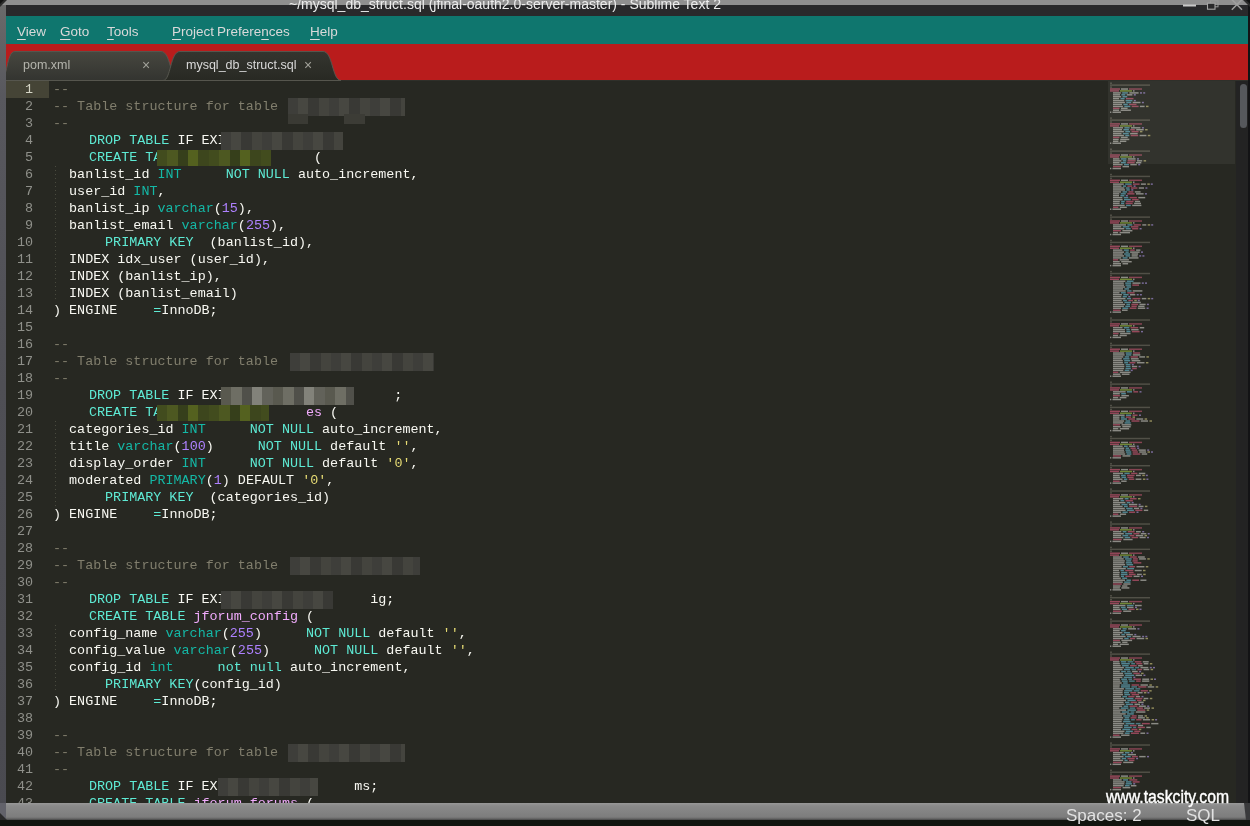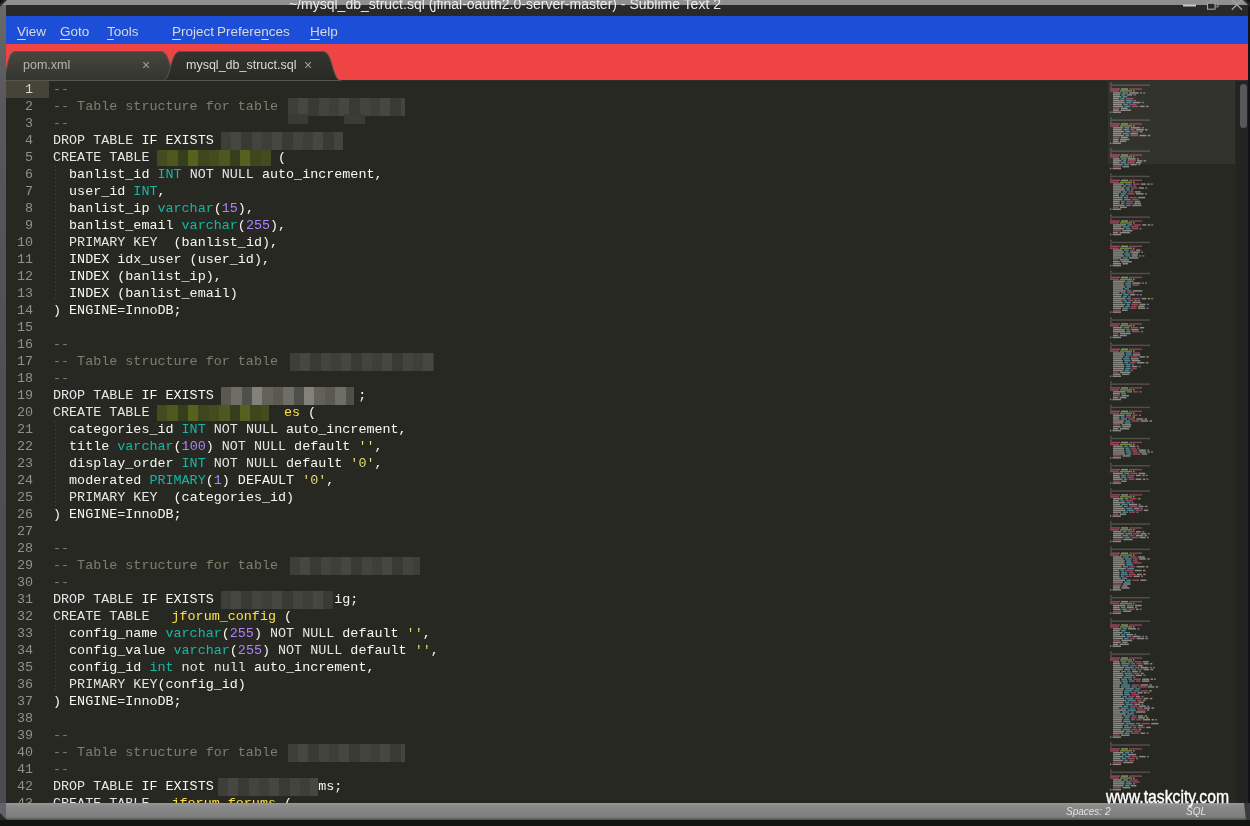--- a/index.html
+++ b/index.html
@@ -3,50 +3,50 @@
 <meta charset="utf-8">
 <style>
   html,body{margin:0;padding:0;}
   body{width:1250px;height:826px;overflow:hidden;position:relative;background:#141414;
        font-family:"Liberation Sans",sans-serif;}
   .abs{position:absolute;}
   
   #topstrip{left:0;top:0;width:1250px;height:5px;background:#8f8f8f;}
   #titlebar{left:6px;top:5px;width:1242px;height:11px;background:#29292b;overflow:hidden;}
   #titletext{left:289px;top:-4px;color:#ececec;font-size:14px;line-height:16px;white-space:pre;z-index:5;}
-  #menubar{left:6px;top:16px;width:1242px;height:28px;background:#1d4ed8;}
+  #menubar{left:6px;top:16px;width:1242px;height:28px;background:#0f766e;}
   .menu{position:absolute;top:8px;color:#d9d9d9;font-size:13.5px;line-height:15px;}
   .menu u{text-decoration-thickness:1px;text-underline-offset:3px;}
   #leftframe{left:0;top:5px;width:6px;height:815px;background:linear-gradient(#6a6a6a 0px,#58585e 90px,#4f4f55 380px,#4a4a50 815px);}
   #rightframe{left:1248px;top:5px;width:2px;height:815px;background:#131315;}
   #bottomframe{left:0;top:820px;width:1250px;height:6px;background:#11150f;}
   
-  #tabbar{left:6px;top:44px;width:1242px;height:37px;background:#ef4444;}
+  #tabbar{left:6px;top:44px;width:1242px;height:37px;background:#b91c1c;}
   
   #editor{left:6px;top:81px;width:1242px;height:739px;background:#272822;overflow:hidden;}
   #gutterhl{left:0px;top:0px;width:43px;height:17px;background:#454436;}
   #lnums{left:0px;top:0px;width:27px;text-align:right;color:#8f908a;
          font-family:"Liberation Mono",monospace;font-size:13.4px;line-height:17px;white-space:pre;}
   #code{left:47px;top:0px;color:#f8f8f2;font-family:"Liberation Mono",monospace;
         font-size:13.4px;line-height:17px;white-space:pre;}
-  #code .k{color:#e5e5e5;} #code .t{color:#14b8a6;} #code .n{color:#ae81ff;}
-  #code .s{color:#e6db74;} #code .c{color:#817e6d;} #code .g{color:#fde047;margin-left:14px;}
+  #code .k{color:#5eead4;margin-left:36px;} #code .t{color:#14b8a6;} #code .n{color:#ae81ff;}
+  #code .s{color:#e6db74;} #code .c{color:#817e6d;} #code .g{color:#f0abfc;}
   .guide{position:absolute;width:1px;background-image:linear-gradient(#4a4b3f 1px,transparent 1px);background-size:1px 4px;}
   .red{position:absolute;height:18px;}
   .redg{background:repeating-linear-gradient(90deg,#3e3e3a 0 10px,#474741 10px 20px,#393935 20px 31px,#44443e 31px 41px);}
   .redl{background:repeating-linear-gradient(90deg,#59594f 0 10px,#6e6e64 10px 21px,#50504a 21px 31px,#82827a 31px 41px,#62625a 41px 52px);}
   .redv{background:repeating-linear-gradient(90deg,#424c1e 0 10px,#4d5821 10px 21px,#363f1b 21px 31px,#54611f 31px 41px,#3d461d 41px 52px);height:16px;}
   #viewport{left:1108px;top:81px;width:127px;height:83px;background:rgba(248,248,242,0.055);}
   
   #sbtrack{left:1236px;top:81px;width:12px;height:739px;background:#232323;}
   #sbthumb{left:1239.5px;top:84px;width:7px;height:44px;background:#56585c;border-radius:3.5px;}
   
   #statusbar{left:0px;top:803px;width:1250px;height:17px;
      background:linear-gradient(#989898 0px,#8a8a8a 3px,#7d7d7d 14px,#606060 16px,#454545 17px);}
-  #statusbar .st{position:absolute;top:3px;color:#e2e2e2;font-size:10px;font-style:italic;}
+  #statusbar .st{position:absolute;top:3px;color:#e2e2e2;font-size:17px;}
   
   #watermark{left:1106px;top:787px;color:#ffffff;font-size:18px;line-height:20px;white-space:nowrap;transform:scaleX(0.875);transform-origin:left;-webkit-text-stroke:0.4px #fff;z-index:6;}
 </style>
 </head>
 <body>
   <div class="abs" id="leftframe"></div>
   <div class="abs" id="rightframe"></div>
   <div class="abs" id="bottomframe"></div>
   <div class="abs" id="topstrip"></div>
   <div class="abs" id="titlebar"></div>

